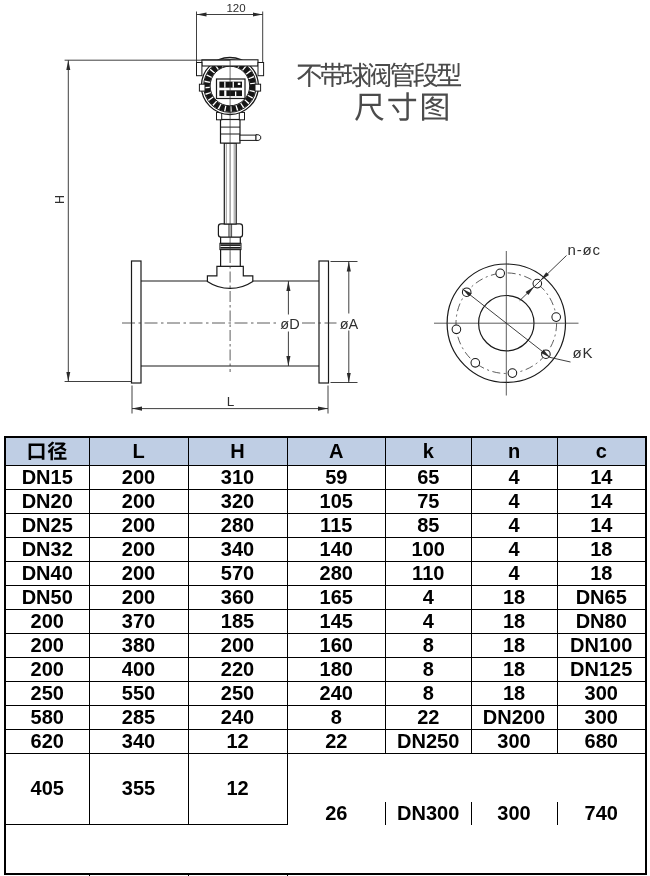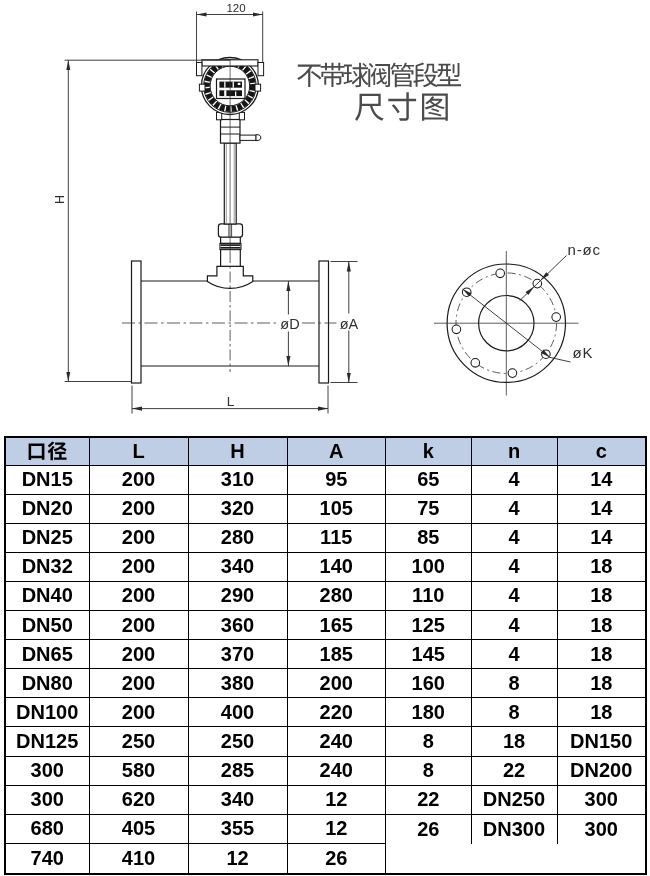--- a/index.html
+++ b/index.html
@@ -8,21 +8,21 @@
   .drawing { position:absolute; left:0; top:0; }
   .sr { position:absolute; width:1px; height:1px; overflow:hidden; opacity:0; white-space:nowrap; pointer-events:none; }
   .dimtable { position:absolute; left:4px; top:436px; width:639px; height:435px;
              display:grid; border:2px solid #000;
              grid-template-columns:83.5px 99px 99px 98.5px 85.5px 86px 1fr;
              grid-template-rows:27.5px repeat(14, 1fr); }
   .cell { border-right:1px solid #000; border-bottom:1px solid #000;
           display:flex; align-items:center; justify-content:center;
           font-weight:bold; font-size:20px; color:#000; }
   .cell:nth-child(7n) { border-right:none; }
-  .dimtable > .cell:nth-last-child(-n+7) { border-bottom:none; }
+  .dimtable > .cell:nth-last-child(-n+7) { border-bottom:none;margin-top:48px; }
   .hdr-cjk { display:block; }
 </style>
 </head>
 <body>
 
 <div class="page">
 
 <svg class="drawing" width="650" height="433" viewBox="0 0 650 433">
   <defs>
     <marker id="ar" markerUnits="userSpaceOnUse" markerWidth="11" markerHeight="5" refX="10" refY="2.5" orient="auto-start-reverse">
@@ -168,21 +168,21 @@
     </div>
     <div class="cell hcell" style="background-color: rgb(191, 206, 228);">L</div>
     <div class="cell hcell" style="background-color: rgb(191, 206, 228);">H</div>
     <div class="cell hcell" style="background-color: rgb(191, 206, 228);">A</div>
     <div class="cell hcell" style="background-color: rgb(191, 206, 228);">k</div>
     <div class="cell hcell" style="background-color: rgb(191, 206, 228);">n</div>
     <div class="cell hcell" style="background-color: rgb(191, 206, 228);">c</div>
     <div class="cell">DN15</div>
       <div class="cell">200</div>
       <div class="cell">310</div>
-      <div class="cell">95</div>
+      <div class="cell">59</div>
       <div class="cell">65</div>
       <div class="cell">4</div>
       <div class="cell">14</div>
     <div class="cell">DN20</div>
       <div class="cell">200</div>
       <div class="cell">320</div>
       <div class="cell">105</div>
       <div class="cell">75</div>
       <div class="cell">4</div>
       <div class="cell">14</div>
@@ -195,30 +195,29 @@
       <div class="cell">14</div>
     <div class="cell">DN32</div>
       <div class="cell">200</div>
       <div class="cell">340</div>
       <div class="cell">140</div>
       <div class="cell">100</div>
       <div class="cell">4</div>
       <div class="cell">18</div>
     <div class="cell">DN40</div>
       <div class="cell">200</div>
-      <div class="cell">290</div>
+      <div class="cell">570</div>
       <div class="cell">280</div>
       <div class="cell">110</div>
       <div class="cell">4</div>
       <div class="cell">18</div>
     <div class="cell">DN50</div>
       <div class="cell">200</div>
       <div class="cell">360</div>
       <div class="cell">165</div>
-      <div class="cell">125</div>
       <div class="cell">4</div>
       <div class="cell">18</div>
     <div class="cell">DN65</div>
       <div class="cell">200</div>
       <div class="cell">370</div>
       <div class="cell">185</div>
       <div class="cell">145</div>
       <div class="cell">4</div>
       <div class="cell">18</div>
     <div class="cell">DN80</div>
@@ -230,25 +229,25 @@
       <div class="cell">18</div>
     <div class="cell">DN100</div>
       <div class="cell">200</div>
       <div class="cell">400</div>
       <div class="cell">220</div>
       <div class="cell">180</div>
       <div class="cell">8</div>
       <div class="cell">18</div>
     <div class="cell">DN125</div>
       <div class="cell">250</div>
+      <div class="cell">550</div>
       <div class="cell">250</div>
       <div class="cell">240</div>
       <div class="cell">8</div>
       <div class="cell">18</div>
-    <div class="cell">DN150</div>
       <div class="cell">300</div>
       <div class="cell">580</div>
       <div class="cell">285</div>
       <div class="cell">240</div>
       <div class="cell">8</div>
       <div class="cell">22</div>
     <div class="cell">DN200</div>
       <div class="cell">300</div>
       <div class="cell">620</div>
       <div class="cell">340</div>

